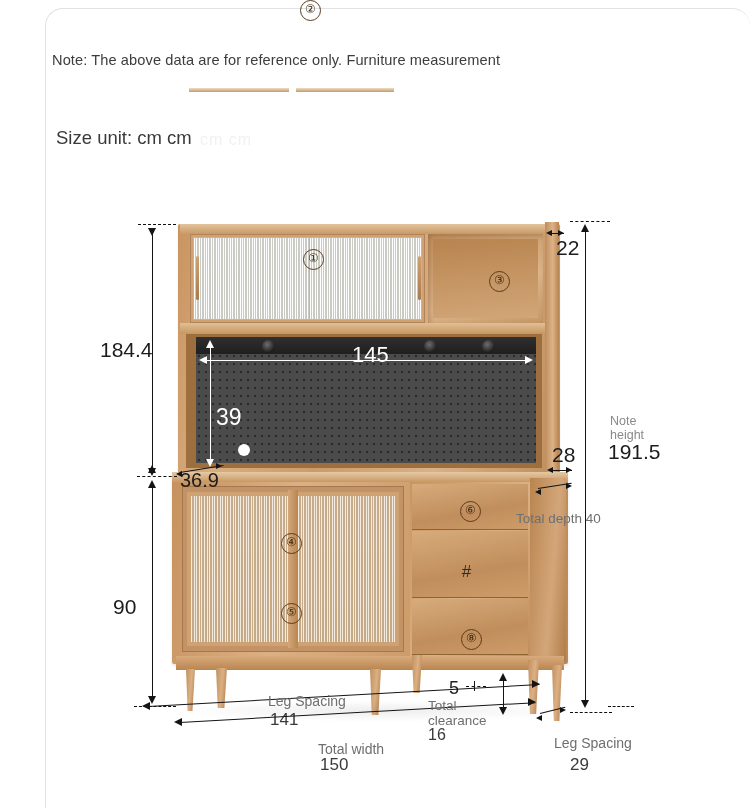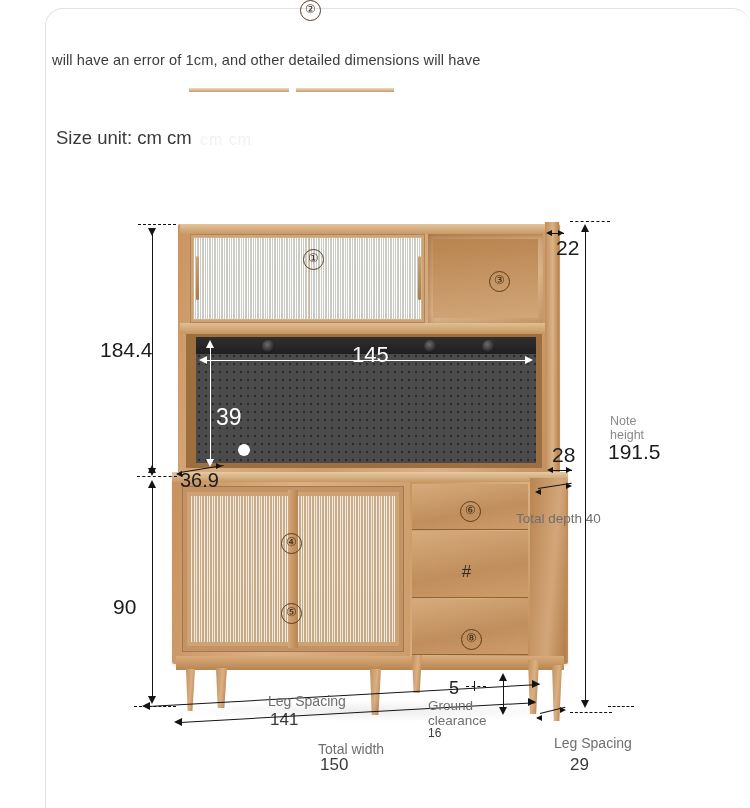--- a/index.html
+++ b/index.html
@@ -307,21 +307,21 @@
     transform: rotate(-3.2deg);
     transform-origin: left center;
   }
 </style>
 </head>
 <body>
 
 <div id="card"></div>
 
 <div id="note">
-  <div>will have an error of 1cm, and other detailed dimensions will have</div>
+  <div>Note: The above data are for reference only. Furniture measurement</div>
 </div>
 <div id="size-unit">Size unit: cm cm</div>
 <div id="watermark">cm cm</div>
 
 <div id="stage">
 
   <div class="abs" id="hutch-outer"></div>
   <div class="abs" id="hutch-toprail"></div>
   <div class="abs" id="hutch-side"></div>
 
@@ -449,24 +449,24 @@
   <div class="abs dline-h rot" style="left:180px; top:722px; width:356px"></div>
   <div class="abs arrow arr-left" style="left:174px; top:718px"></div>
   <div class="abs arrow arr-right" style="left:528px; top:698px"></div>
   <div class="abs gray-label-2" style="left:318px; top:742px; font-size:14px">Total width</div>
   <div class="abs dim-label" style="left:320px; top:755px; font-size:17px; color:#3a3a3a">150</div>
 
   <div class="abs dline-v" style="left:503px; top:678px; height:32px"></div>
   <div class="abs arrow arr-up" style="left:499px; top:673px"></div>
   <div class="abs arrow arr-down" style="left:499px; top:707px"></div>
   <div class="abs gray-label-2" style="left:428px; top:698px">
-    <div>Ground</div>
+    <div>Total</div>
     <div>clearance</div>
   </div>
-  <div class="abs dim-label" style="left:428px; top:726px; font-size:12px; color:#3a3a3a">16</div>
+  <div class="abs dim-label" style="left:428px; top:726px; font-size:16px; color:#3a3a3a">16</div>
 
   <div class="abs dline-h" style="left:540px; top:713px; width:26px; transform:rotate(-14deg); transform-origin:left center;"></div>
   <div class="abs arrow arr-sm-left" style="left:536px; top:715px"></div>
   <div class="abs arrow arr-sm-right" style="left:560px; top:707px"></div>
   <div class="abs dash-h" style="left:608px; top:706px; width:26px"></div>
   <div class="abs gray-label-2" style="left:554px; top:736px; font-size:14px">Leg Spacing</div>
   <div class="abs dim-label" style="left:570px; top:755px; font-size:17px; color:#3a3a3a">29</div>
 
 </div>
 

